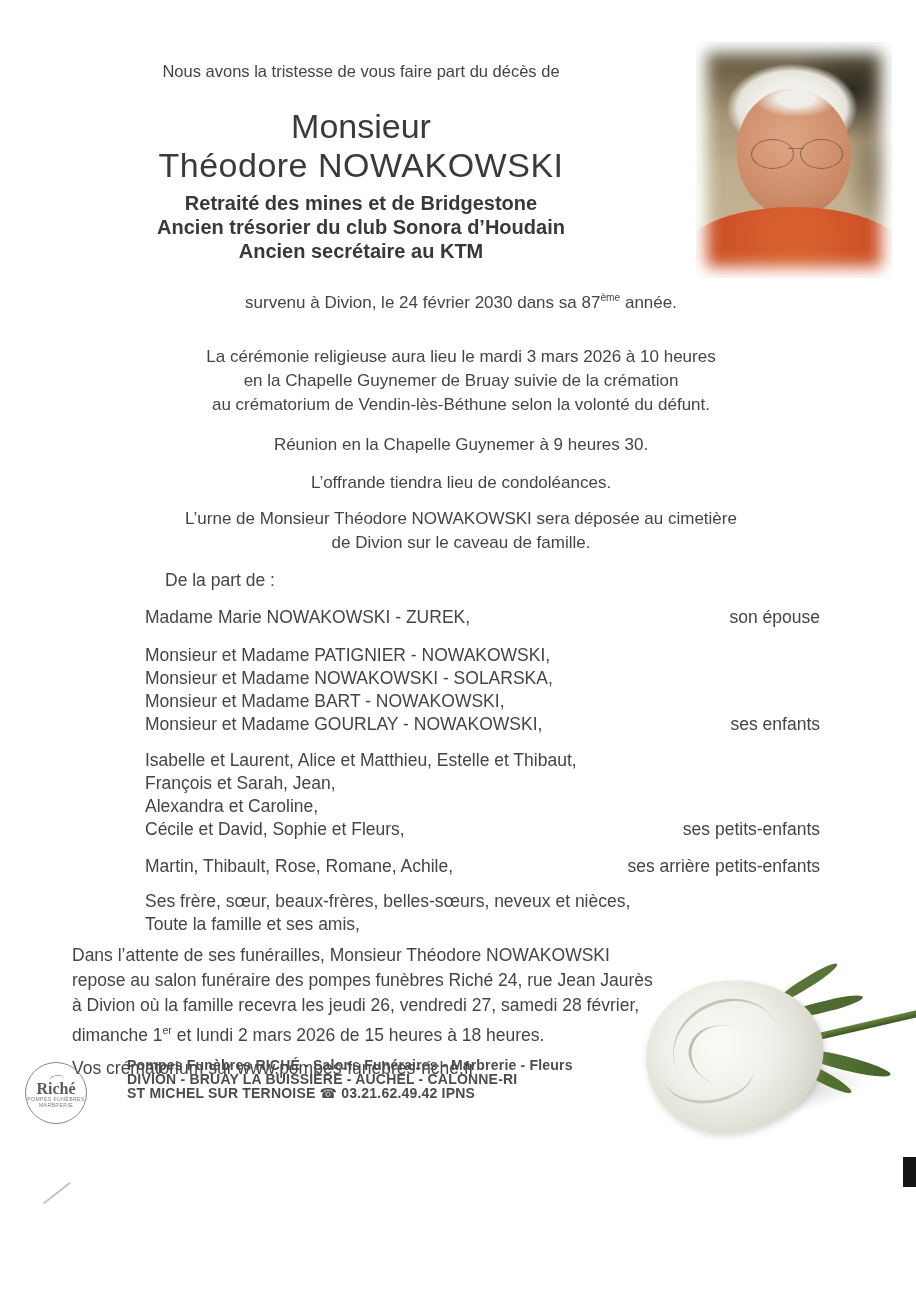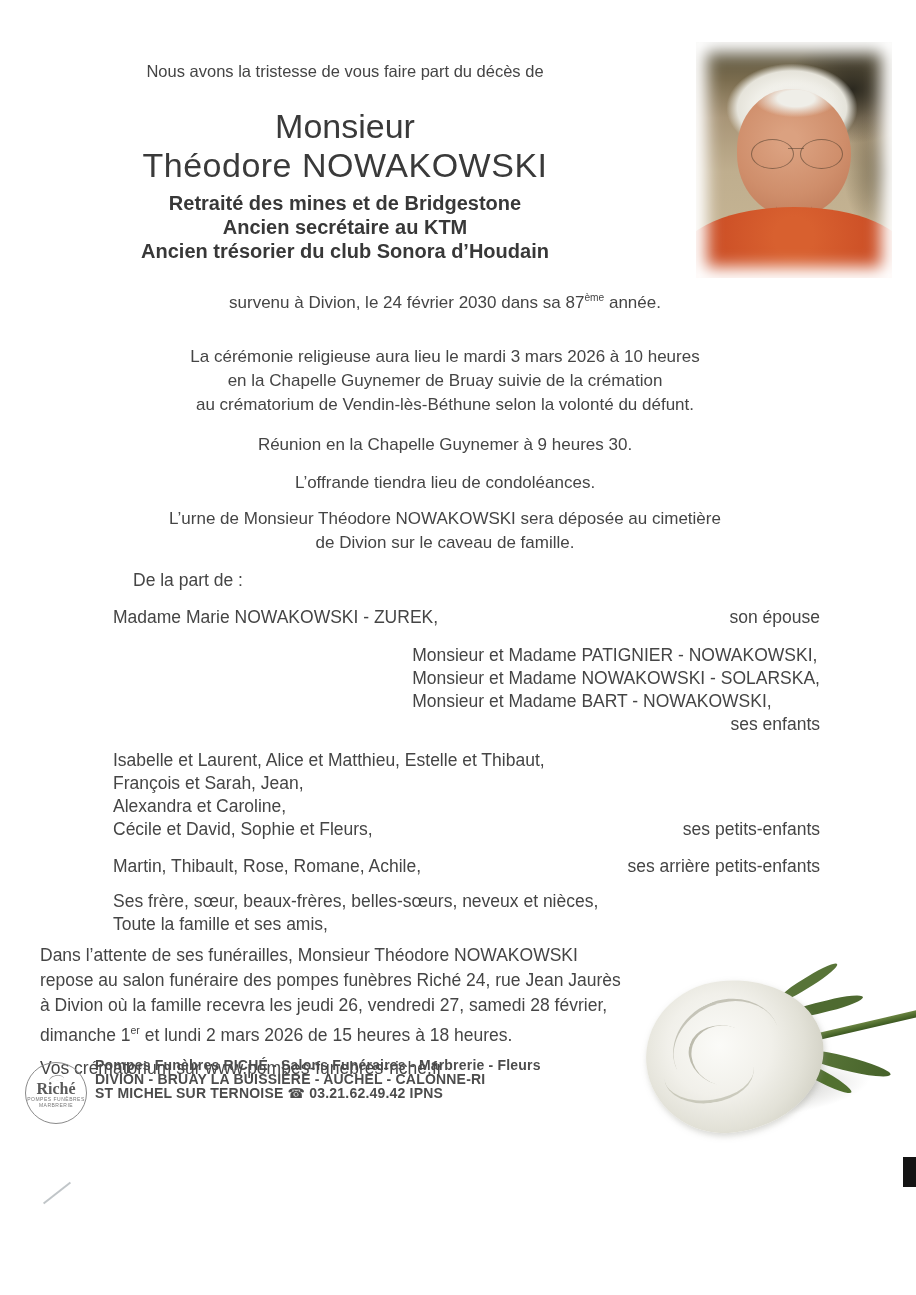--- a/index.html
+++ b/index.html
@@ -4,21 +4,21 @@
 <style>
   html,body{margin:0;padding:0;background:#ffffff;}
   .sheet{
     position:relative;
     width:916px;height:1295px;
     background:#ffffff;
     font-family:"Liberation Sans","DejaVu Sans",sans-serif;
     color:#3d3d3d;
     overflow:hidden;
   }
-  .nowrap{white-space:nowrap;}
+  .nowrap{white-space:nowrap;padding-left:32px;}
 
   
   .top-block{width:690px;text-align:center;padding-top:60px;}
   .intro{font-size:16.5px;line-height:22px;color:#454545;}
   .title-line{margin-top:24px;font-size:34px;line-height:40px;color:#3a3a3a;}
   .name-line{font-size:34px;line-height:38px;color:#3a3a3a;letter-spacing:0.5px;}
   .roles{margin-top:7px;}
   .role-line{font-size:20px;line-height:24px;font-weight:bold;color:#383838;}
 
   
@@ -30,21 +30,21 @@
   .urn{margin-top:12px;}
   sup{font-size:60%;vertical-align:super;}
 
   
   .family{margin-left:113px;width:707px;font-size:17.5px;color:#454545;}
   .family-heading{margin-top:14px;line-height:22px;margin-left:20px;}
   .family-row{display:flex;justify-content:space-between;align-items:flex-end;}
   .family-row .names div{line-height:23px;}
   .family-row .relation{line-height:23px;white-space:nowrap;}
   .row-spouse{margin-top:15px;gap:20px;}
-  .row-children{margin-top:15px;flex-direction:column;}
+  .row-children{margin-top:15px;}
   .row-grandchildren{margin-top:13px;}
   .row-greatgrandchildren{margin-top:14px;}
   .row-relatives{margin-top:12px;}
 
   
   .wake{margin-left:40px;margin-top:7px;font-size:17.5px;color:#454545;}
   .wake div{line-height:25px;}
   .condolences{margin-left:40px;margin-top:9px;font-size:17.5px;line-height:24px;color:#454545;}
 
   
@@ -135,22 +135,22 @@
     <div class="sweater"></div>
     <div class="feather"></div>
   </div>
 
   <div class="top-block">
     <div class="intro nowrap">Nous avons la tristesse de vous faire part du décès de</div>
     <div class="title-line nowrap">Monsieur</div>
     <div class="name-line nowrap">Théodore NOWAKOWSKI</div>
     <div class="roles">
       <div class="role-line nowrap">Retraité des mines et de Bridgestone</div>
+      <div class="role-line nowrap">Ancien trésorier du club Sonora d’Houdain</div>
       <div class="role-line nowrap">Ancien secrétaire au KTM</div>
-      <div class="role-line nowrap">Ancien trésorier du club Sonora d’Houdain</div>
     </div>
   </div>
 
   <div class="body-center">
     <div class="death-line nowrap">
       <span>survenu à Divion, le 24 février 2030 dans sa 87</span><sup>ème</sup><span> année.</span>
     </div>
     <div class="para">
       <div class="nowrap">La cérémonie religieuse aura lieu le mardi 3 mars 2026 à 10 heures</div>
       <div class="nowrap">en la Chapelle Guynemer de Bruay suivie de la crémation</div>
@@ -172,20 +172,21 @@
         <div class="nowrap">Madame Marie NOWAKOWSKI - ZUREK,</div>
       </div>
       <div class="relation">son épouse</div>
     </div>
 
     <div class="family-row row-children">
       <div class="names">
         <div class="nowrap">Monsieur et Madame PATIGNIER - NOWAKOWSKI,</div>
         <div class="nowrap">Monsieur et Madame NOWAKOWSKI - SOLARSKA,</div>
         <div class="nowrap">Monsieur et Madame BART - NOWAKOWSKI,</div>
+        <div class="nowrap">Monsieur et Madame GOURLAY - NOWAKOWSKI,</div>
       </div>
       <div class="relation">ses enfants</div>
     </div>
 
     <div class="family-row row-grandchildren">
       <div class="names">
         <div class="nowrap">Isabelle et Laurent, Alice et Matthieu, Estelle et Thibaut,</div>
         <div class="nowrap">François et Sarah, Jean,</div>
         <div class="nowrap">Alexandra et Caroline,</div>
         <div class="nowrap">Cécile et David, Sophie et Fleurs,</div>

